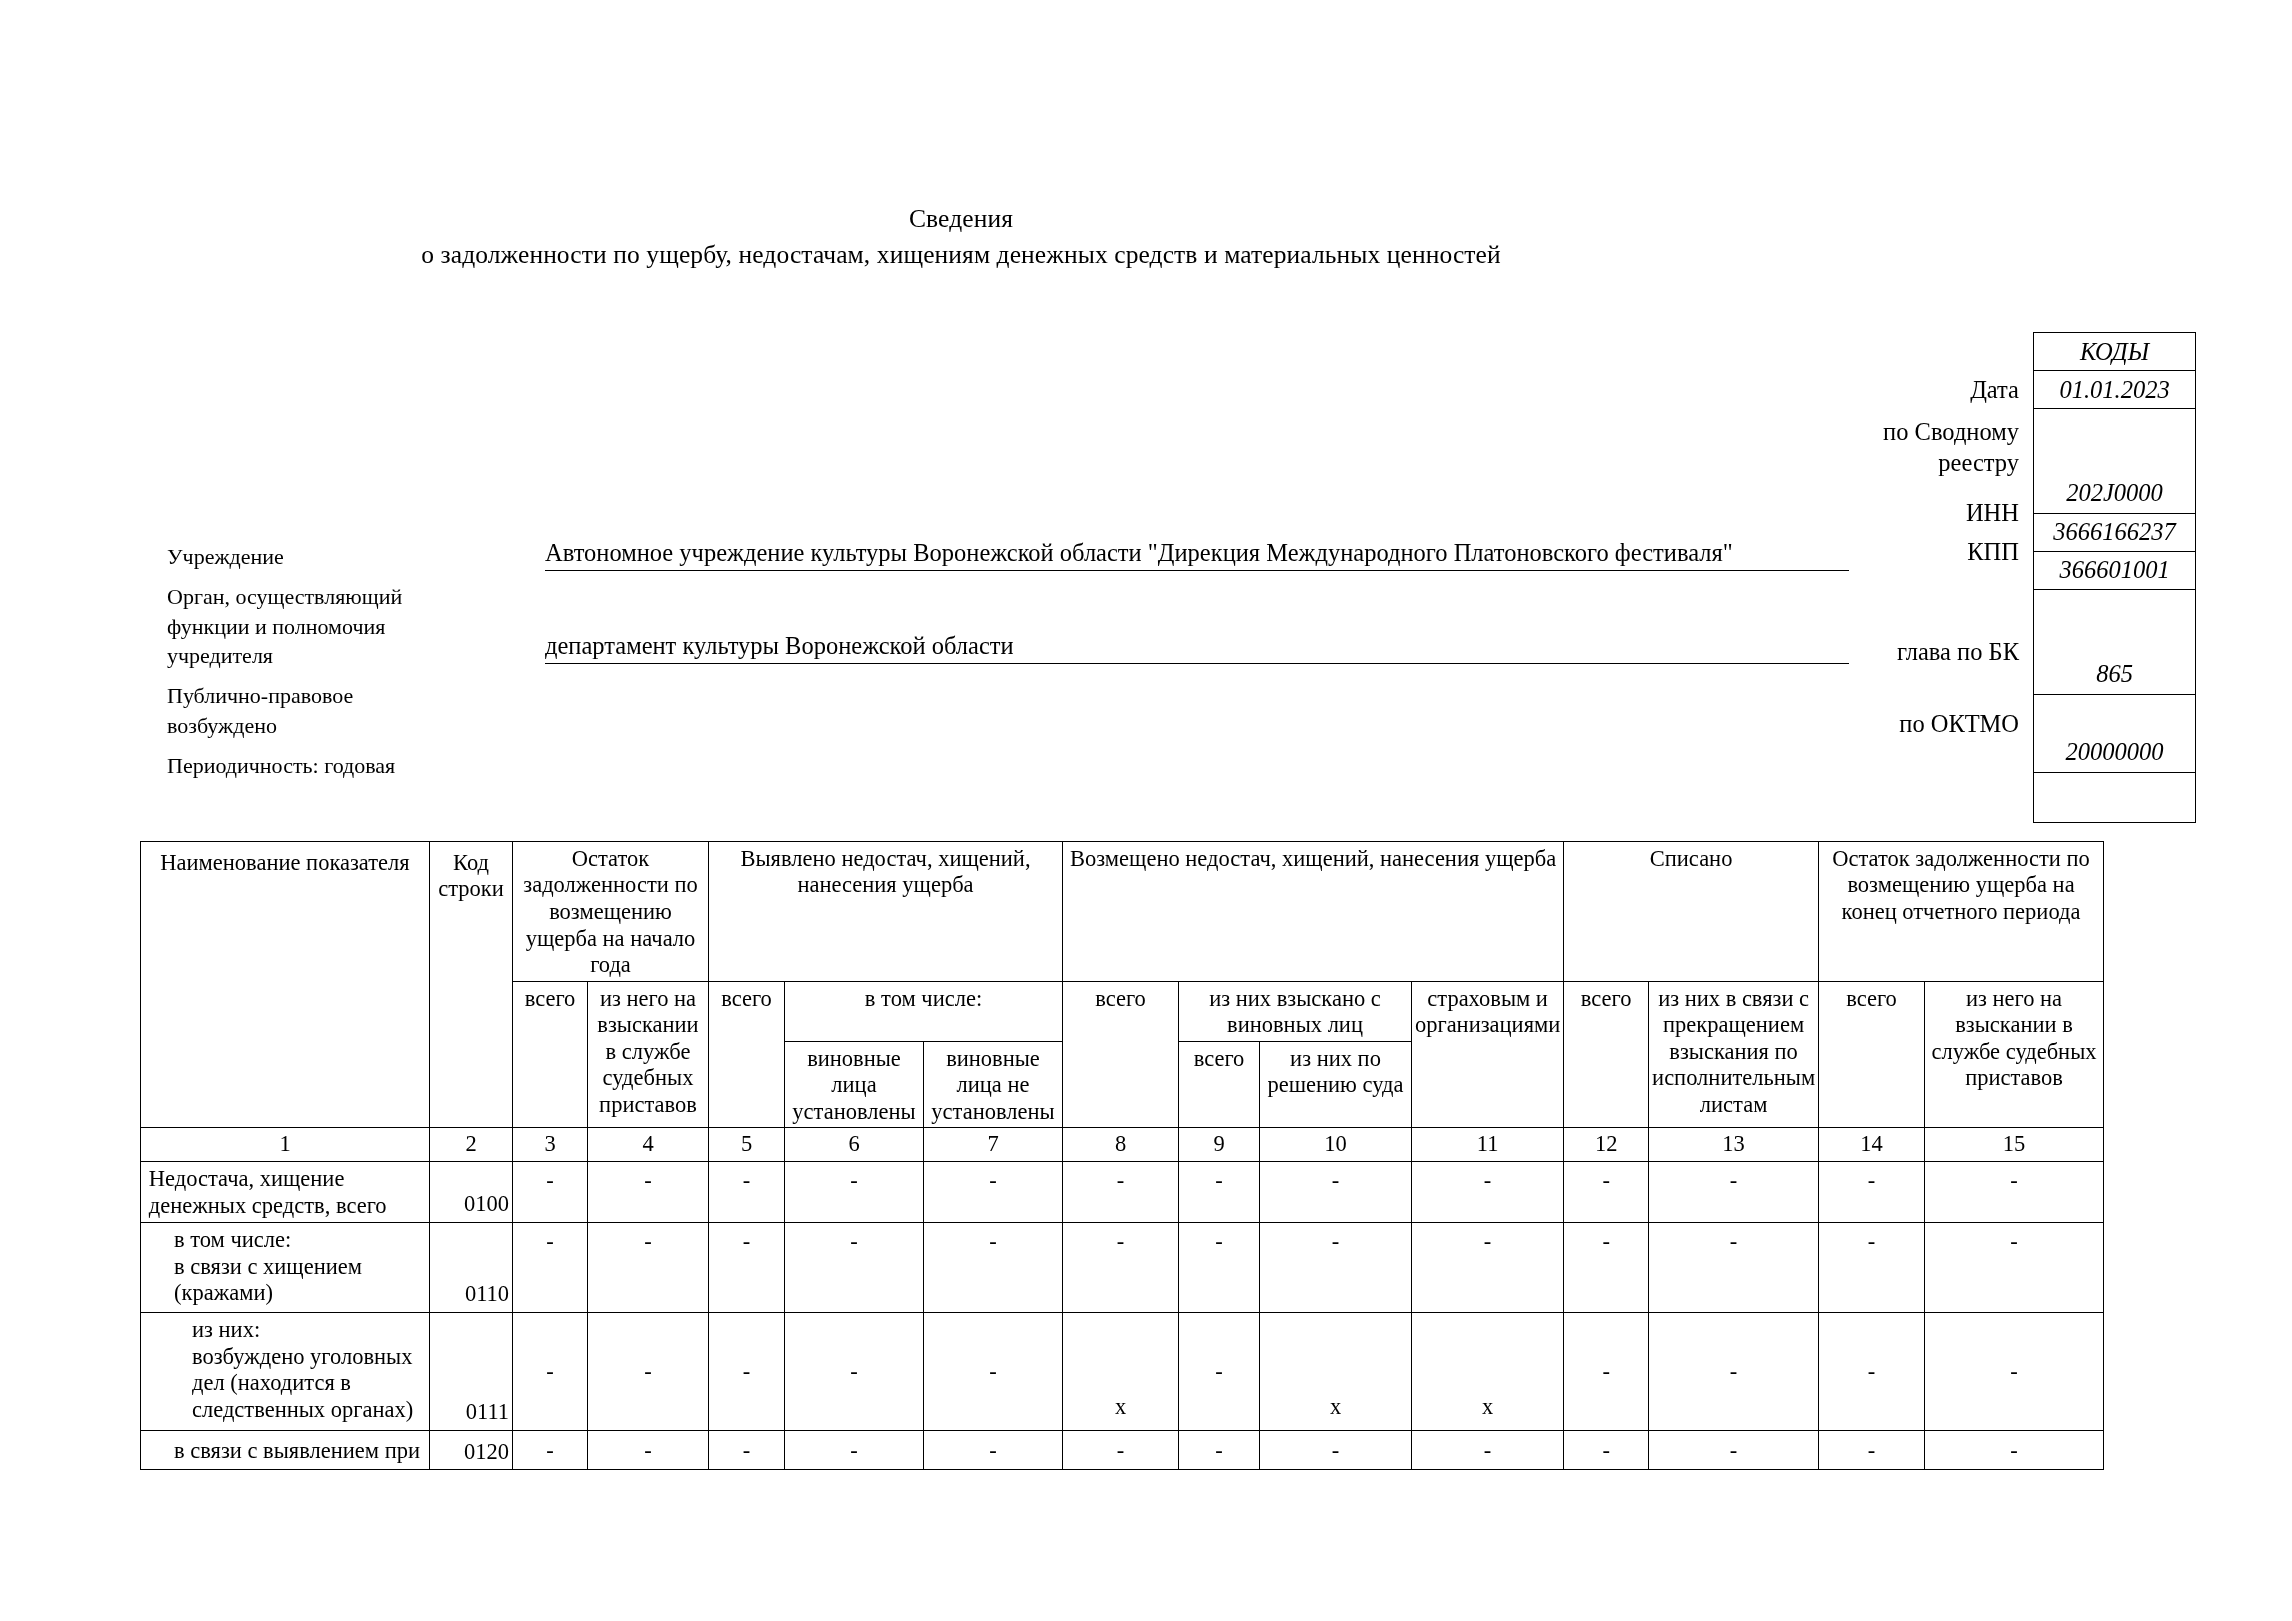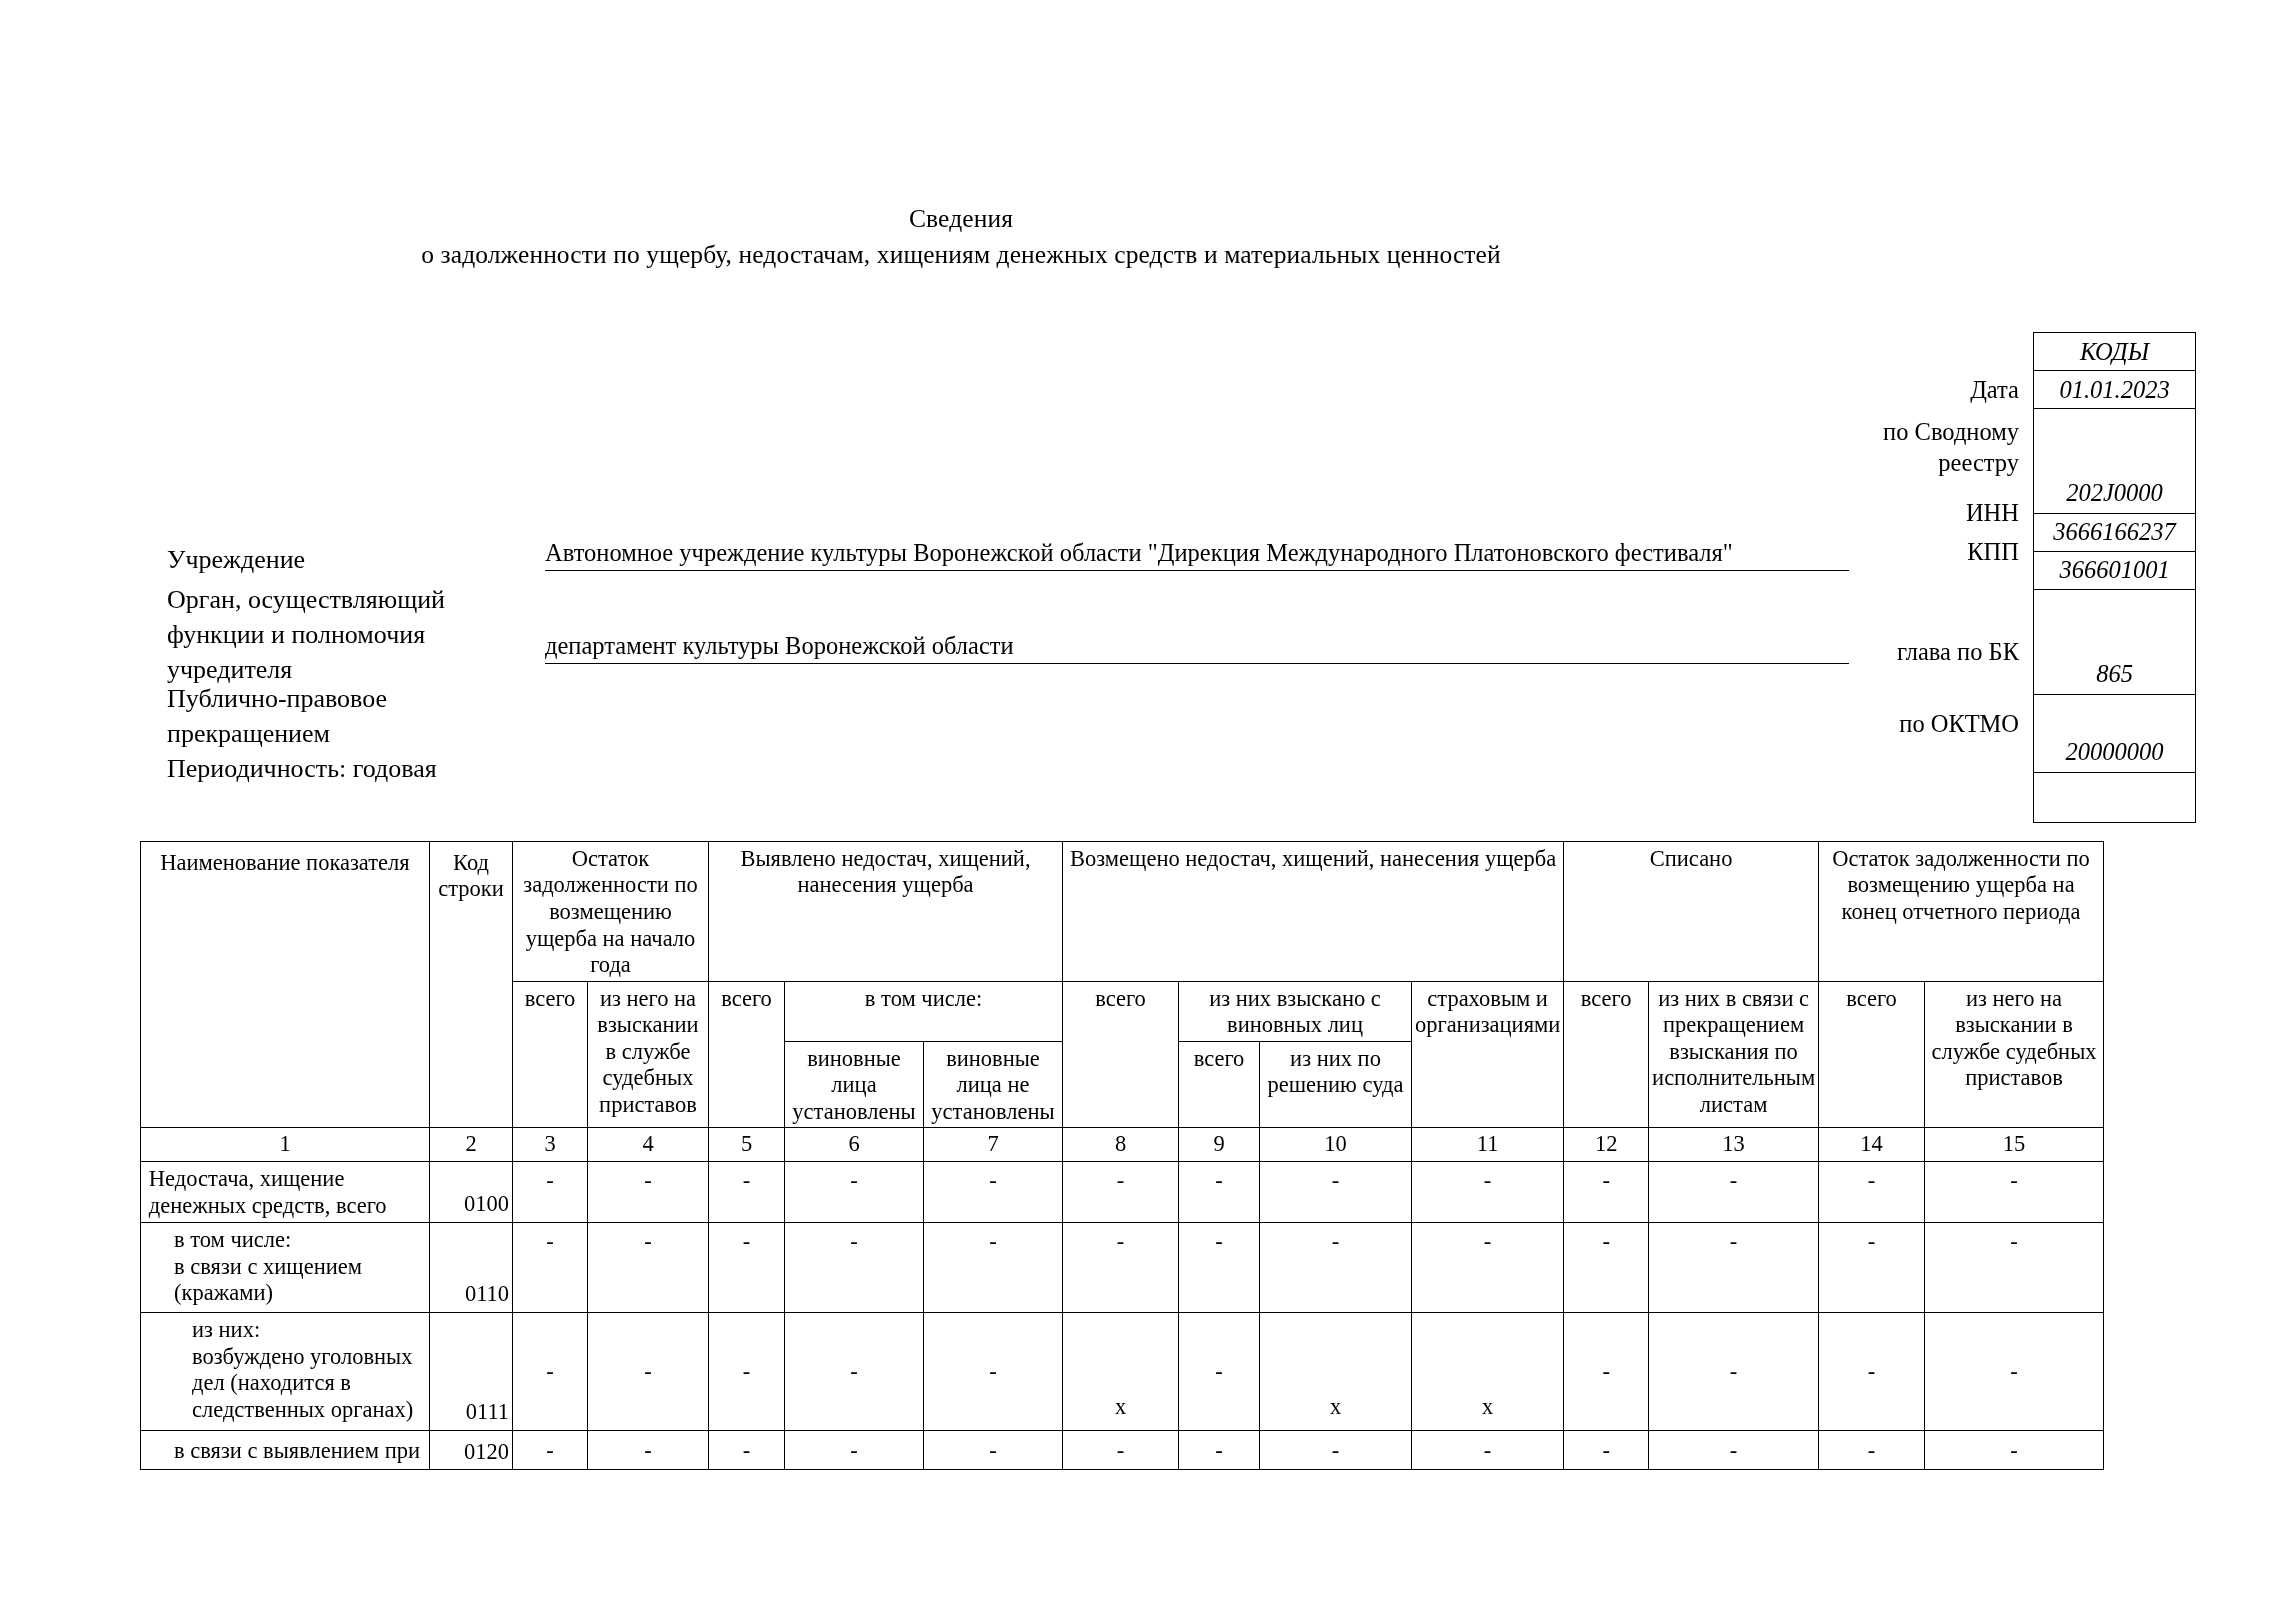--- a/index.html
+++ b/index.html
@@ -63,21 +63,21 @@
     position: absolute;
     text-align: right;
     font-size: 24.5px;
     width: 294px;
     line-height: 1.25;
   }
 
   
   .form-label {
     position: absolute;
-    font-size: 26px;
+    font-size: 22px;
     line-height: 1.35;
     white-space: pre-line;
   }
 
   
   .field {
     position: absolute;
     font-size: 24.5px;
     border-bottom: 1.6px solid #000;
     padding-bottom: 2.9px;
@@ -177,21 +177,21 @@
         <td class="blank"></td>
       </tr>
     </tbody>
   </table>
 
   <div class="form-label" style="left:167px; top:542px;">Учреждение</div>
   <div class="form-label" style="left:167px; top:582px;">Орган, осуществляющий
 функции и полномочия
 учредителя</div>
   <div class="form-label" style="left:167px; top:681px;">Публично-правовое
-прекращением</div>
+возбуждено</div>
   <div class="form-label" style="left:167px; top:751px;">Периодичность: годовая</div>
 
   <div class="field" style="left:545px; top:539px; width:1304px;">Автономное учреждение культуры Воронежской области "Дирекция Международного Платоновского фестиваля"</div>
   <div class="field" style="left:545px; top:632px; width:1304px;">департамент культуры Воронежской области</div>
 
   <table class="grid">
     <colgroup>
       <col style="width:289px">
       <col style="width:83px">
       <col style="width:75px">

